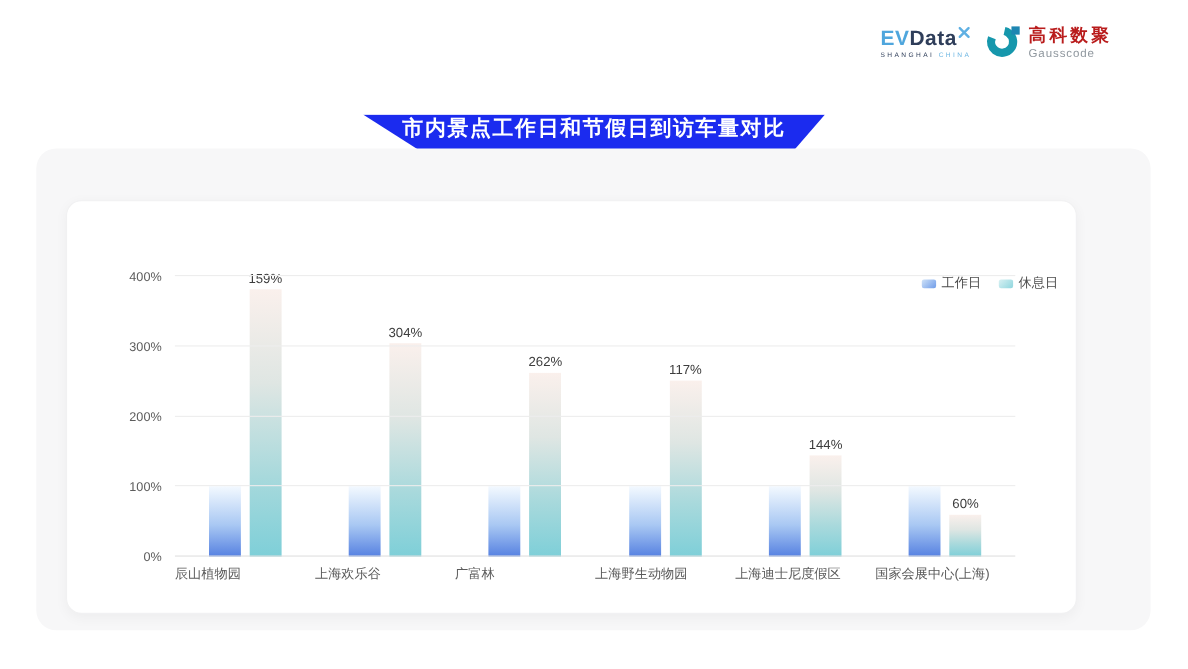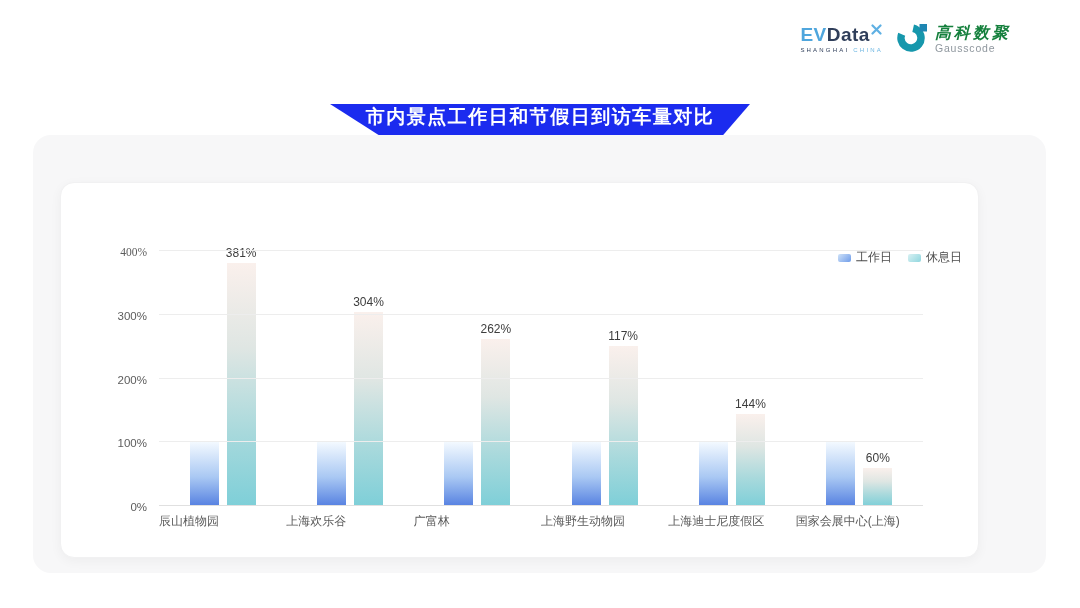--- a/index.html
+++ b/index.html
@@ -12,21 +12,21 @@
   .evdata { display:flex; flex-direction:column; line-height:1; }
   .evdata .word { display:flex; align-items:flex-start; font-weight:bold; letter-spacing:0.5px; }
   .evdata .p1 { color:#4FA6DD; font-size:19px; }
   .evdata .p2 { color:#2F3E5A; font-size:19px; }
   .evdata .xmark { margin-left:1px; margin-top:-3px; }
   .evdata .sub { margin-top:3px; font-size:6px; letter-spacing:2.2px; display:flex; gap:4px; }
   .evdata .sub .s1 { color:#2F3E5A; }
   .evdata .sub .s2 { color:#6DB6E2; }
   .gausscode { display:flex; align-items:center; gap:6px; }
   .gausscode .txt { display:flex; flex-direction:column; line-height:1.15; }
-  .gausscode .cn { font-size:16px; font-weight:bold; color:#15803d; letter-spacing:3px;font-style:italic; }
+  .gausscode .cn { font-size:16px; font-weight:bold; color:#b91c1c; letter-spacing:3px; }
   .gausscode .en { font-size:10.5px; color:#8F979E; letter-spacing:0.8px; }
 
   
   .banner { position:absolute; left:330px; top:104px; width:420px; height:37px;
     display:flex; align-items:flex-start; justify-content:center;
     clip-path:polygon(0 0, 100% 0, calc(100% - 32px) 100%, 58px 100%); }
   .banner .title { color:#ffffff; font-size:19px; font-weight:bold; letter-spacing:1.5px; }
 
   
   .panel { position:absolute; left:33px; top:135px; width:1013px; height:438px;
@@ -103,21 +103,21 @@
           <div class="legend-item">
             <span class="swatch" style="background: linear-gradient(135deg, rgb(217, 241, 243), rgb(143, 214, 222));"></span>
             <span>休息日</span>
           </div>
         </div>
       <div class="plot">
         <div class="bands">
             <div class="band">
               <div class="barwrap" style="height: 25%; background: linear-gradient(rgb(243, 249, 255) 0%, rgb(169, 200, 243) 55%, rgb(86, 129, 225) 100%);"></div>
               <div class="barwrap" style="height: 95.25%; background: linear-gradient(rgb(250, 240, 236) 0%, rgb(223, 230, 227) 35%, rgb(168, 217, 220) 70%, rgb(126, 207, 216) 100%);">
-                <span class="vlabel">381%</span>
+                <span class="vlabel">159%</span>
               </div>
             </div>
             <div class="band">
               <div class="barwrap" style="height: 25%; background: linear-gradient(rgb(243, 249, 255) 0%, rgb(169, 200, 243) 55%, rgb(86, 129, 225) 100%);"></div>
               <div class="barwrap" style="height: 76%; background: linear-gradient(rgb(250, 240, 236) 0%, rgb(223, 230, 227) 35%, rgb(168, 217, 220) 70%, rgb(126, 207, 216) 100%); padding-left: 25px;">
                 <span class="vlabel">304%</span>
               </div>
             </div>
             <div class="band">
               <div class="barwrap" style="height: 25%; background: linear-gradient(rgb(243, 249, 255) 0%, rgb(169, 200, 243) 55%, rgb(86, 129, 225) 100%);"></div>
@@ -154,18 +154,18 @@
           </div>
       <div class="gridline axisline" style="bottom: 0%;"></div>
           <div class="ytick" style="bottom: calc(0% - 7px);">0%</div>
           <div class="gridline" style="bottom: 25%;"></div>
           <div class="ytick" style="bottom: calc(25% - 7px);">100%</div>
           <div class="gridline" style="bottom: 50%;"></div>
           <div class="ytick" style="bottom: calc(50% - 7px);">200%</div>
           <div class="gridline" style="bottom: 75%;"></div>
           <div class="ytick" style="bottom: calc(75% - 7px);">300%</div>
           <div class="gridline" style="bottom: 100%;"></div>
-          <div class="ytick" style="bottom: calc(100% - 7px); font-family: Liberation Serif, serif;">400%</div>
+          <div class="ytick" style="bottom: calc(100% - 7px);">400%</div>
         </div>
     </div>
   </div>
 
 </div>
 
 </body></html>

